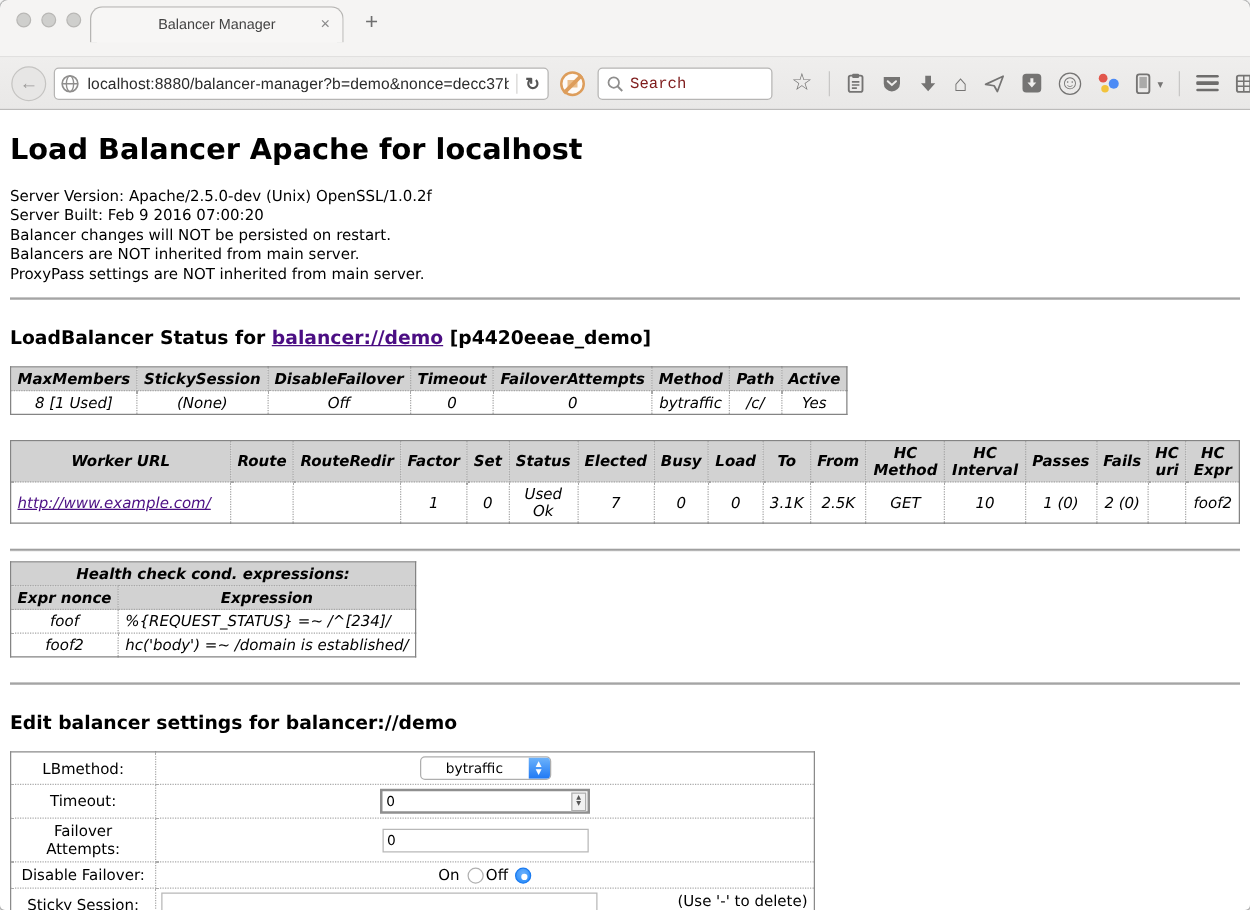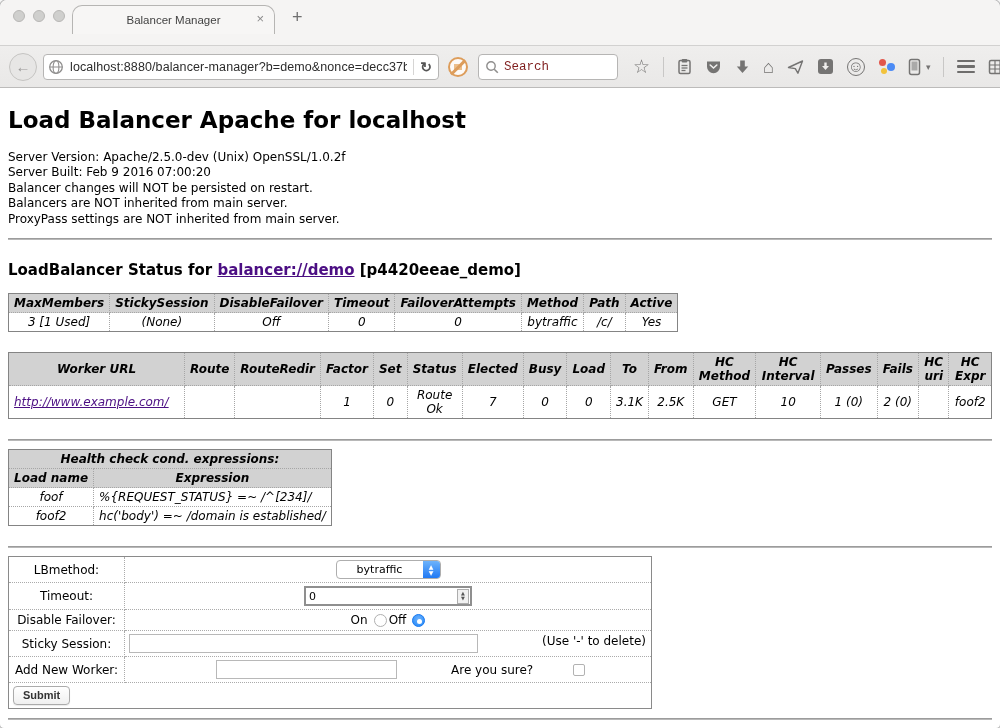--- a/index.html
+++ b/index.html
@@ -278,21 +278,21 @@
         <th>MaxMembers</th>
         <th>StickySession</th>
         <th>DisableFailover</th>
         <th>Timeout</th>
         <th>FailoverAttempts</th>
         <th>Method</th>
         <th>Path</th>
         <th>Active</th>
       </tr>
       <tr>
-        <td>3 [1 Used]</td>
+        <td>8 [1 Used]</td>
         <td>(None)</td>
         <td>Off</td>
         <td>0</td>
         <td>0</td>
         <td>bytraffic</td>
         <td>/c/</td>
         <td>Yes</td>
       </tr>
     </tbody>
       </table>
@@ -317,21 +317,21 @@
         <th>Fails</th>
         <th>HC uri</th>
         <th>HC Expr</th>
       </tr>
       <tr>
         <td class="url-cell"><a href="#" class="plink">http://www.example.com/</a></td>
         <td></td>
         <td></td>
         <td>1</td>
         <td>0</td>
-        <td>Route Ok</td>
+        <td>Used Ok</td>
         <td>7</td>
         <td>0</td>
         <td>0</td>
         <td>3.1K</td>
         <td>2.5K</td>
         <td>GET</td>
         <td>10</td>
         <td>1 (0)</td>
         <td>2 (0)</td>
         <td></td>
@@ -341,36 +341,37 @@
       </table>
 
     <hr>
 
     <table class="ptable health-table">
       <tbody>
           <tr>
         <th colspan="2">Health check cond. expressions:</th>
       </tr>
       <tr>
-        <th class="expr-name-col">Load name</th>
+        <th class="expr-name-col">Expr nonce</th>
         <th class="expression-col">Expression</th>
       </tr>
       <tr>
         <td>foof</td>
         <td class="expr-cell">%{REQUEST_STATUS} =~ /^[234]/</td>
       </tr>
       <tr>
         <td>foof2</td>
         <td class="expr-cell">hc('body') =~ /domain is established/</td>
       </tr>
     </tbody>
       </table>
 
     <hr>
 
+    <h3>Edit balancer settings for balancer://demo</h3>
 
     <table class="form-table">
       <tbody>
           <tr>
         <td class="flabel">LBmethod:</td>
         <td>
               <div class="fcenter">
           <span class="mac-select">
             <span class="sel-text">bytraffic</span>
             <span class="sel-cap">
@@ -384,20 +385,30 @@
       <tr>
         <td class="flabel">Timeout:</td>
         <td>
               <div class="fcenter">
           <span class="num-input">
             <span>0</span>
             <span class="spin">
                     <span>▲</span>
                     <span>▼</span>
                   </span>
+          </span>
+        </div>
+            </td>
+      </tr>
+      <tr>
+        <td class="flabel">Failover Attempts:</td>
+        <td>
+              <div class="fcenter">
+          <span class="text-input w-failover">
+            <span>0</span>
           </span>
         </div>
             </td>
       </tr>
       <tr>
         <td class="flabel">Disable Failover:</td>
         <td>
               <div class="fcenter">
           <span class="radio-group">
             <span class="radio-row">

